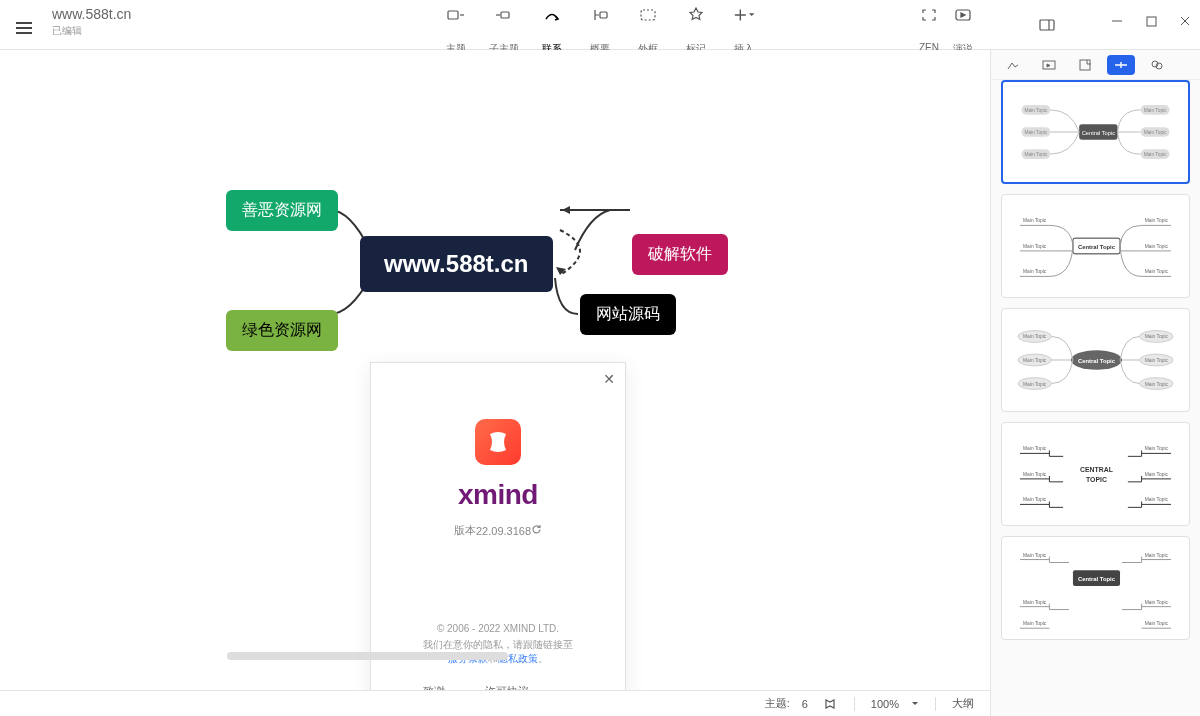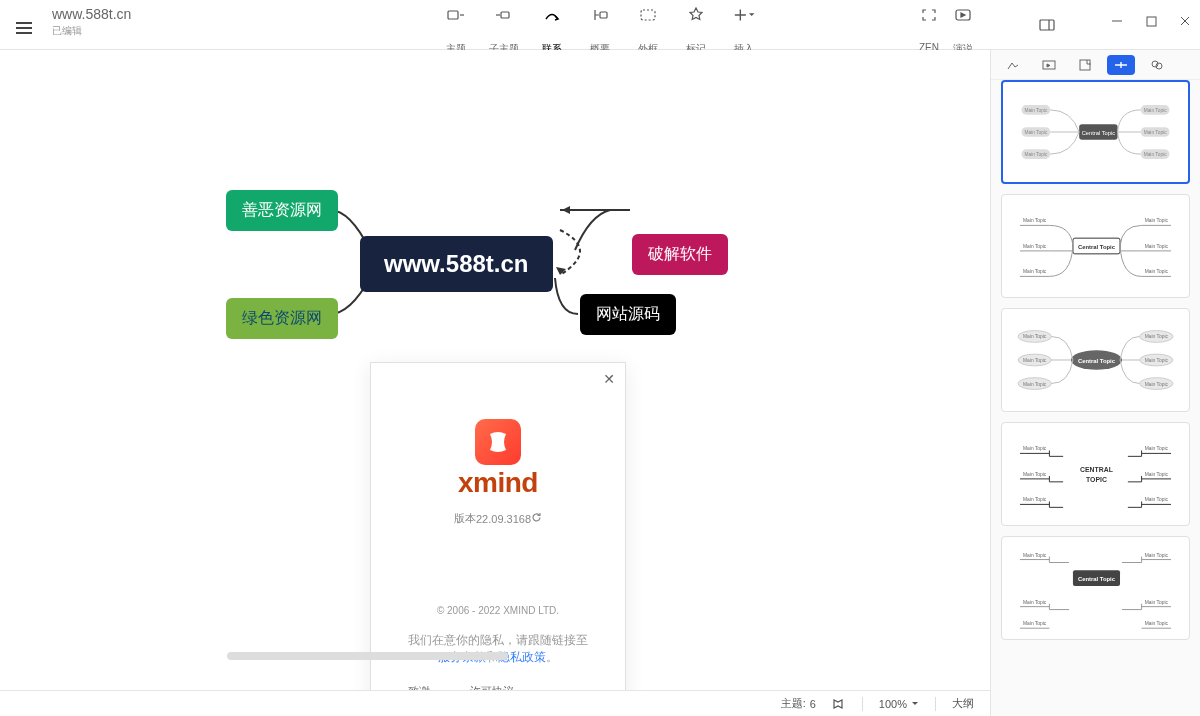--- a/index.html
+++ b/index.html
@@ -25,52 +25,52 @@
     .win-btn { width: 14px; height: 14px; cursor: pointer; color: #555; display: flex; align-items: center; justify-content: center; }
 
     
     .main-area { position: absolute; top: 50px; left: 0; right: 210px; bottom: 26px; background: #fff; }
 
     .node { position: absolute; padding: 10px 16px; border-radius: 6px; font-size: 16px; font-weight: 500; cursor: pointer; }
     .node-green1 { background: #13a86b; color: #fff; left: 226px; top: 140px; }
     .node-center { background: #182340; color: #fff; left: 360px; top: 186px; font-size: 24px; font-weight: 600; padding: 14px 24px; }
     .node-gray { background: #eee; color: #333; left: 444px; top: 140px; border: 1px solid #ddd; }
     .node-red { background: #be185d; color: #fff; left: 632px; top: 140px; margin-top: 44px; }
-    .node-green2 { background: #7bb342; color: #0c4a6e; left: 226px; top: 248px; }
+    .node-green2 { background: #7bb342; color: #000000; left: 226px; top: 260px; }
     .node-orange { background: #000000; color: #fff; left: 580px; top: 244px; }
 
     
     .dialog { position: absolute; left: 370px; top: 312px; width: 256px; height: 360px; background: #fff; border: 1px solid #e0e0e0; box-shadow: 0 4px 20px rgba(0,0,0,.08); display: flex; flex-direction: column; align-items: center; padding-top: 56px; }
     .dialog-close { position: absolute; right: 10px; top: 8px; cursor: pointer; color: #666; font-size: 14px; }
     .xmind-logo { width: 46px; height: 46px; background: linear-gradient(135deg, #ff6b4a, #ff3b2e); border-radius: 10px; display: flex; align-items: center; justify-content: center; font-size: 26px; color: #fff; font-weight: bold; }
-    .xmind-name { margin-top: 2px; font-size: 28px; font-weight: 700; color: #c2410c; letter-spacing: -0.5px; }
+    .xmind-name { margin-top: 14px; font-size: 28px; font-weight: 700; color: #701a75; letter-spacing: -0.5px; }
     .xmind-ver { margin-top: 12px; font-size: 11px; color: #888; display: flex; align-items: center; }
     .dialog-footer { margin-top: auto; padding-bottom: 22px; text-align: center; }
     .copyright { font-size: 10px; color: #999; }
-    .privacy-line { font-size: 12px; color: #999; margin-top: 16px; }
+    .privacy-line { font-size: 10px; color: #999; margin-top: 4px; }
     .privacy-line a { color: #3b82f6; text-decoration: none; }
     .dialog-links { display: flex; gap: 40px; margin-top: 18px; }
     .dialog-links span { font-size: 11px; color: #666; cursor: pointer; }
 
     .watermark { position: absolute; left: 460px; top: 332px; font-size: 18px; color: #f2f2f2; font-weight: 500; letter-spacing: 1px; }
 
     
     .right-panel { position: absolute; right: 0; top: 50px; width: 210px; bottom: 0; border-left: 1px solid #e5e5e5; background: #fafafa; overflow-y: auto; }
     .panel-tabs { height: 30px; display: flex; align-items: center; padding: 0 8px; gap: 8px; border-bottom: 1px solid #eee; }
     .ptab { width: 28px; height: 20px; border-radius: 4px; display: flex; align-items: center; justify-content: center; font-size: 11px; cursor: pointer; color: #666; }
     .ptab.active { background: #2563eb; color: #fff; }
     .panel-title { padding: 10px 14px; font-size: 13px; font-weight: 600; color: #333; }
     .template-list { padding: 0 10px; display: flex; flex-direction: column; gap: 10px; }
     .template { height: 104px; background: #fff; border: 1px solid #e0e0e0; border-radius: 4px; cursor: pointer; position: relative; display: flex; align-items: center; justify-content: center; }
     .template.selected { border: 2px solid #2563eb; }
     .template svg { width: 100%; height: 100%; }
 
     
     .statusbar { position: absolute; left: 0; bottom: 0; right: 210px; height: 26px; border-top: 1px solid #e5e5e5; display: flex; align-items: center; justify-content: flex-end; padding: 0 16px; gap: 16px; font-size: 11px; color: #555; background: #fff; }
-    .status-item { display: flex; align-items: center; gap: 4px; cursor: pointer; }
+    .status-item { display: flex; align-items: center; gap: 12px; cursor: pointer; }
     .hscroll { position: absolute; left: 20px; bottom: 28px; right: 230px; height: 10px; }
     .hscroll-thumb { position: absolute; left: 28%; width: 38%; height: 8px; background: #ddd; border-radius: 4px; }
   </style>
 </head>
 <body>
 
 <div class="titlebar">
   <div class="hamburger">
     <span></span>
       <span></span>

